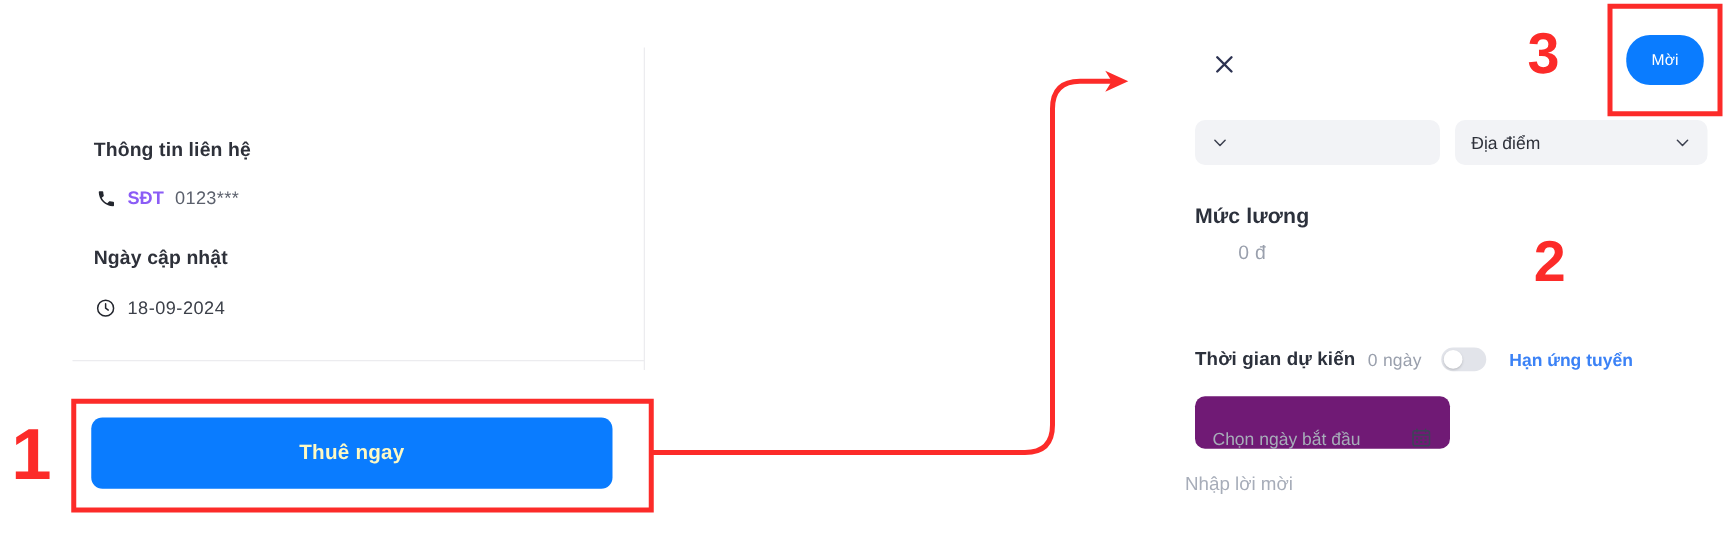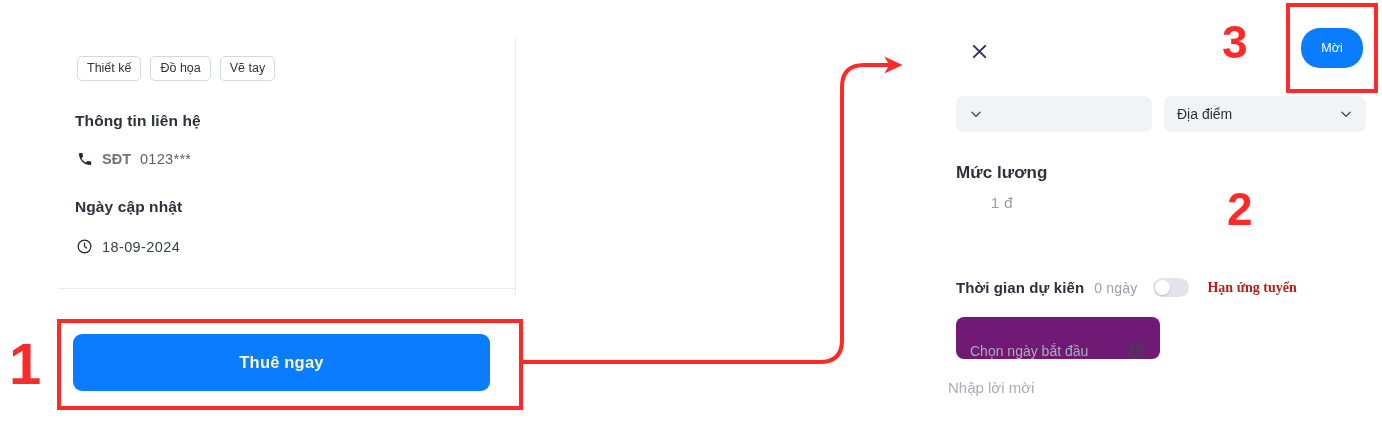--- a/index.html
+++ b/index.html
@@ -83,21 +83,21 @@
     height: 17px;
     display: inline-flex;
     align-items: center;
     justify-content: center;
     color: #23262e;
     flex: none;
   }
   .info-label {
     font-size: 14.5px;
     font-weight: bold;
-    color: #737373;
+    color: #8b5cf6;
   }
   .info-value {
     font-size: 14.5px;
     color: #5b606c;
     letter-spacing: 0.3px;
   }
   #date-row .info-value { color: #3c4049; letter-spacing: 0.4px; }
 
   
   #hire-now-button {
@@ -223,24 +223,23 @@
     top: 2px;
     width: 15px;
     height: 15px;
     background: #ffffff;
     border-radius: 50%;
     box-shadow: 0 1px 2px rgba(0,0,0,0.18);
   }
   #toggle-label {
     font-size: 14px;
     font-weight: bold;
-    color: #b91c1c;
+    color: #3b82f6;
     margin-left: 8px;
     white-space: nowrap;
-    font-family: Liberation Serif, serif;
   }
 
   #date-input-wrap {
     position: absolute;
     left: 16px;
     top: 317px;
     width: 204px;
     height: 42px;
     background: #701a75;
     border-radius: 8px;
@@ -315,25 +314,20 @@
   }
 </style>
 </head>
 <body>
 
 <div id="left-card">
 
   <div id="left-card-divider-right"></div>
   <div id="left-card-divider-bottom"></div>
 
-  <div class="chips-row">
-    <span class="chip">Thiết kế</span>
-    <span class="chip">Đồ họa</span>
-    <span class="chip">Vẽ tay</span>
-  </div>
 
   <div class="section-heading" id="contact-heading">Thông tin liên hệ</div>
 
   <div class="info-row" id="phone-row">
     <span class="info-icon">
       <svg viewBox="0 0 24 24" width="16" height="16" fill="currentColor" aria-hidden="true">
         <path d="M6.6 10.8c1.4 2.8 3.8 5.1 6.6 6.6l2.2-2.2c.3-.3.7-.4 1.1-.2 1.2.4 2.5.6 3.8.6.6 0 1 .4 1 1V20c0 .6-.4 1-1 1C10.6 21 3 13.4 3 4c0-.6.4-1 1-1h3.4c.6 0 1 .4 1 1 0 1.3.2 2.6.6 3.8.1.4 0 .8-.2 1.1l-2.2 2z"></path>
       </svg>
     </span>
     <span class="info-label">SĐT</span>
@@ -377,21 +371,21 @@
     <span class="select-label">Địa điểm</span>
     <span class="chevron">
       <svg viewBox="0 0 24 24" width="14" height="14" fill="none" stroke="currentColor" stroke-width="2.1" stroke-linecap="round" stroke-linejoin="round" aria-hidden="true">
         <path d="M5 9l7 7 7-7"></path>
       </svg>
     </span>
   </div>
 
   <div class="detail-row" id="row-salary">
     <span class="detail-label">Mức lương</span>
-    <span class="detail-value">1 đ</span>
+    <span class="detail-value">0 đ</span>
   </div>
 
 
   <div class="detail-row" id="row-duration">
     <span class="detail-label sm">Thời gian dự kiến</span>
     <span class="detail-value sm">0 ngày</span>
     <span id="deadline-toggle"></span>
     <span id="toggle-label">Hạn ứng tuyển</span>
   </div>
 

